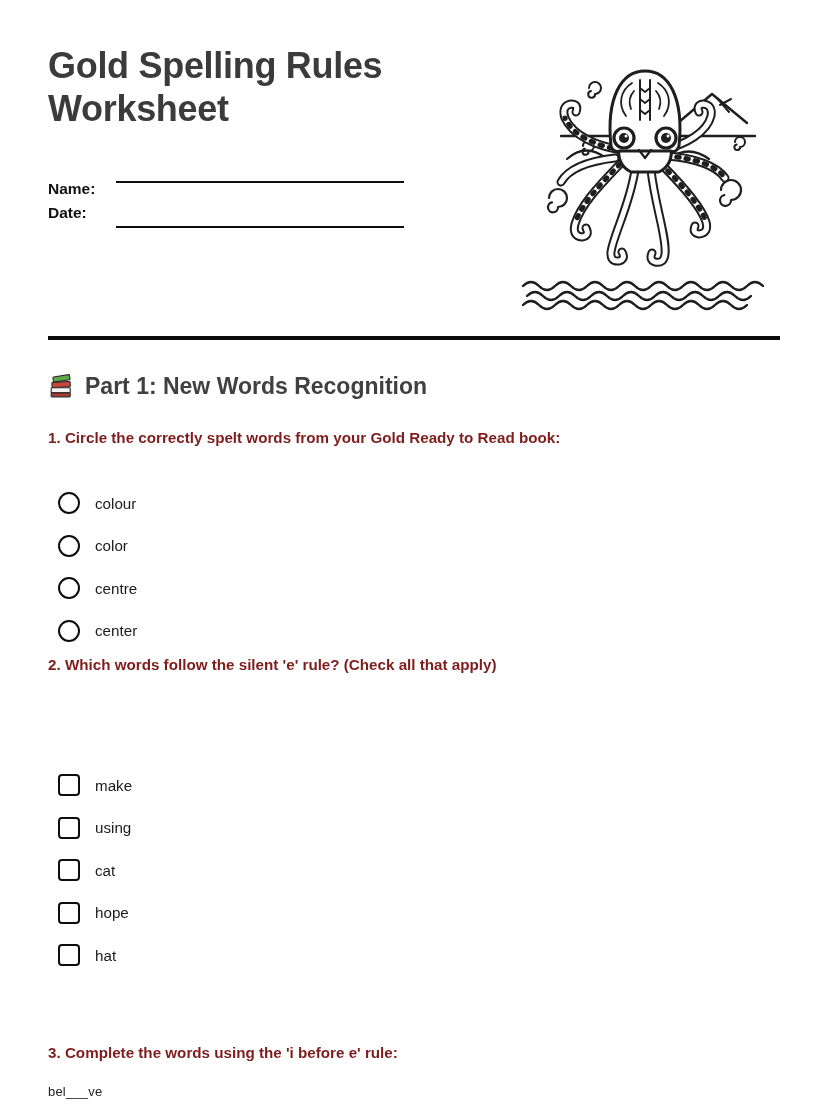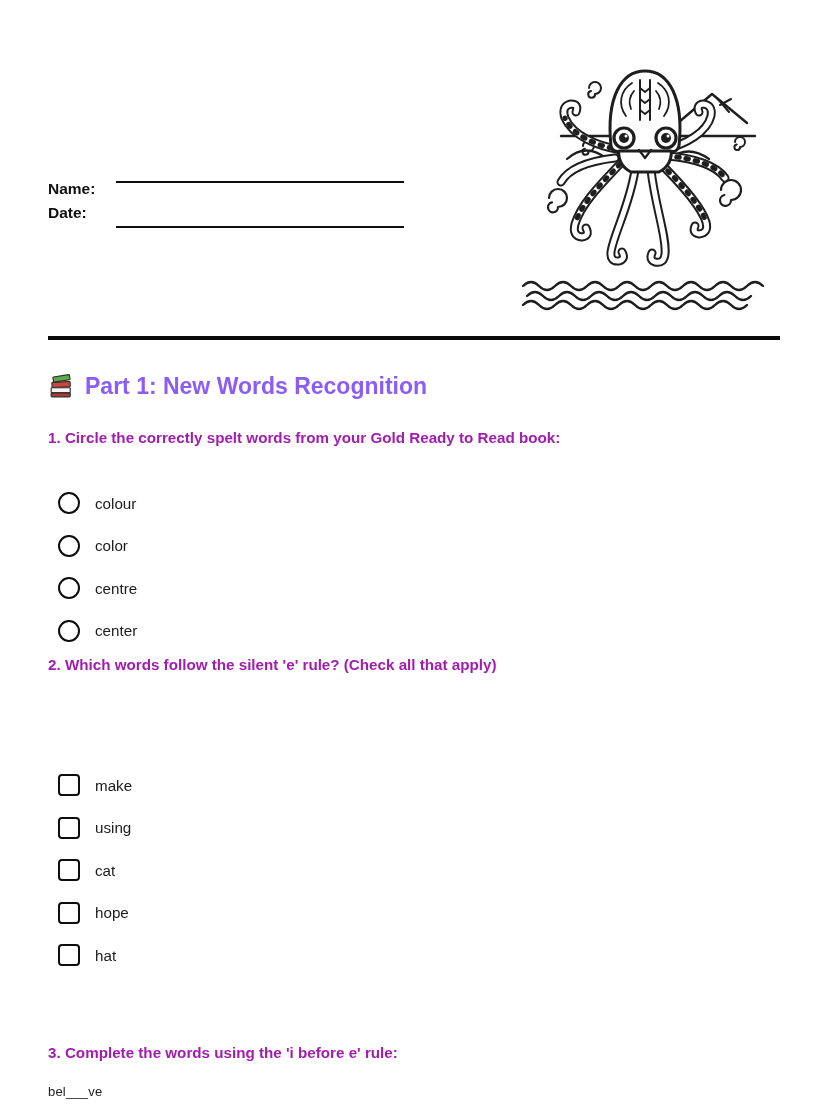--- a/index.html
+++ b/index.html
@@ -25,27 +25,27 @@
   }
   .blank-line.name { top:181px; }
   .blank-line.date { top:226px; }
   .octopus { position:absolute; left:503px; top:58px; }
   .divider {
     position:absolute; left:48px; top:336px; width:732px; height:4px;
     background:#0b0b0b;
   }
   .section-heading {
     position:absolute; left:48px; display:flex; align-items:center; gap:10px;
-    font-size:23px; font-weight:700; color:#8b5cf6; line-height:28px;
+    font-size:23px; font-weight:700; color:#404040; line-height:28px;
   }
   .section-heading.p1 { top:372px; }
   .section-heading.p2 { top:988px; }
   .heading-icon { flex:0 0 auto; display:inline-flex; }
   .question {
-    position:absolute; left:48px; font-size:15.2px; font-weight:700; color:#a21caf;
+    position:absolute; left:48px; font-size:15.2px; font-weight:700; color:#7f1d1d;
   }
   .question.q1 { top:429px; }
   .question.q2 { top:656px; }
   .question.q3 { top:1044px; }
   .options {
     position:absolute; left:58px; display:flex; flex-direction:column; gap:20.5px;
   }
   .options.q1 { top:492px; }
   .options.q2 { top:774px; }
   .option { display:flex; align-items:center; gap:15px; height:22px; cursor:pointer; }
@@ -61,20 +61,21 @@
   .fill-word {
     position:absolute; left:48px; top:1084px; font-size:13px; font-weight:400;
     color:#222222; letter-spacing:0.2px;
   }
 </style>
 </head>
 <body>
 
 <div class="page">
 
+  <h1 class="title">Gold Spelling Rules Worksheet</h1>
 
   <div class="field-label name">Name:</div>
   <div class="blank-line name"></div>
 
   <div class="field-label date">Date:</div>
   <div class="blank-line date"></div>
 
   <svg class="octopus" width="284" height="254" viewBox="0 0 284 254" fill="none" stroke="#1e1e1e" stroke-linecap="round" stroke-linejoin="round" aria-hidden="true">
 
     <path d="M58,78 H252" stroke-width="2.4"></path>

